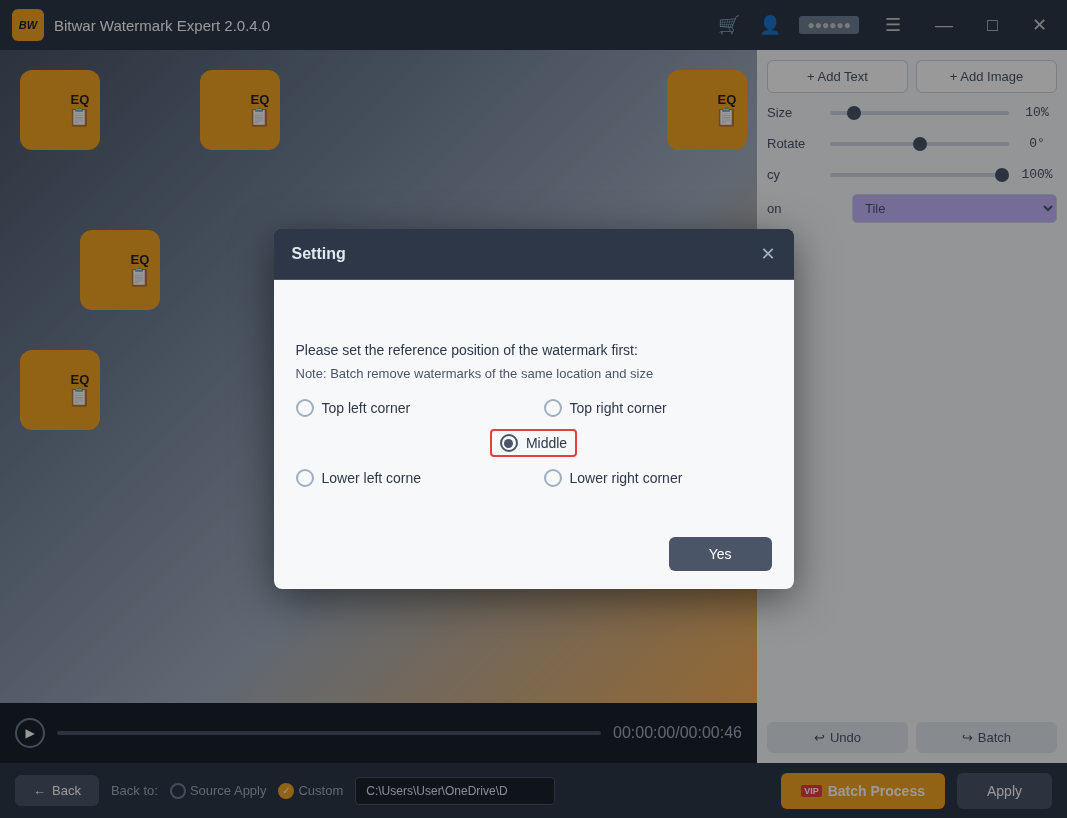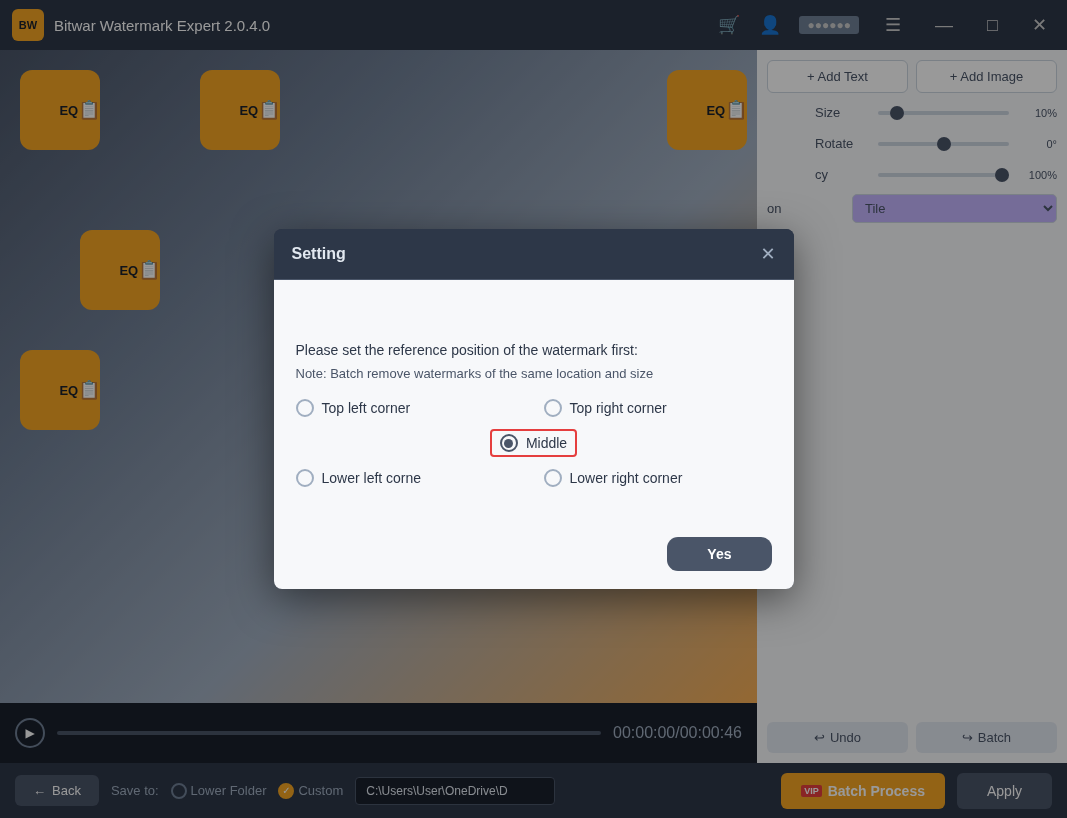--- a/index.html
+++ b/index.html
@@ -61,21 +61,21 @@
     .watermark-logo {
       width: 80px; height: 80px;
       background: #f5a623;
       border-radius: 12px;
       display: flex; align-items: center; justify-content: center;
       position: absolute;
     }
     .watermark-logo .logo-inner {
       color: #1a202c; font-size: 22px; font-weight: bold;
       display: flex; align-items: center; justify-content: center;
-      flex-direction: row;
+      flex-direction: column;
       margin-left: 40px;
     }
     .wm1 { top: 20px; left: 20px; }
     .wm2 { top: 20px; left: 200px; }
     .wm3 { top: 20px; right: 10px; }
     .wm4 { top: 180px; left: 80px; }
     .wm5 { top: 300px; left: 20px; }
 
     
     .video-controls {
@@ -138,32 +138,32 @@
       align-items: center;
       gap: 6px;
       justify-content: center;
     }
 
     .slider-row {
       display: flex;
       align-items: center;
       gap: 8px;
       padding: 4px 0;
-      margin-left: 48px;
     }
     .slider-label {
       width: 55px;
       font-size: 13px;
       color: #4a5568;
     }
     .slider-val {
       width: 40px;
-      text-align: right;
-      font-size: 11px;
-      color: #4a5568;
+      text-align: center;
+      font-size: 13px;
+      color: #4a5568;
+      font-family: Liberation Mono, monospace;
     }
 
     .position-row {
       display: flex;
       align-items: center;
       gap: 5px;
     }
     .pos-label {
       font-size: 13px;
       color: #4a5568;
@@ -368,24 +368,24 @@
     .modal-footer {
       background: #f7f8fa;
       padding: 10px 22px 18px;
       display: flex;
       justify-content: flex-end;
     }
     .yes-btn {
       padding: 9px 40px;
       background: #4a5568;
       border: none;
-      border-radius: 11px;
+      border-radius: 6px;
       color: white;
       font-size: 14px;
-      font-weight: 700;
+      font-weight: 400;
       cursor: pointer;
     }
 
     
     .logo-badge {
       font-size: 13px;
       font-weight: 900;
       color: #1a202c;
       line-height: 1;
     }
@@ -404,21 +404,21 @@
       background: #4a5568;
       border-radius: 50%;
       cursor: pointer;
     }
   </style>
 </head>
 <body>
 
 <div class="title-bar">
   <div class="app-logo">
-    <span style="font-size:11px;font-weight:900;color:#1a202c;">BW</span>
+    <span style="font-size:11px;font-weight:900;color:#1a202c;font-style:italic;">BW</span>
   </div>
   <span class="app-title">Bitwar Watermark Expert  2.0.4.0</span>
   <div class="title-icons">
     <span class="title-icon">🛒</span>
     <span class="title-icon">👤</span>
     <span style="color:#ccc;font-size:12px;background:#718096;padding:2px 8px;border-radius:3px;">●●●●●●</span>
     <span class="title-btn">☰</span>
     <span class="title-btn">—</span>
     <span class="title-btn">□</span>
     <span class="title-btn close">✕</span>
@@ -521,24 +521,24 @@
       </button>
     </div>
   </div>
 </div>
 
 <div class="bottom-bar">
   <button class="back-btn">
     <span>←</span>
     <span>Back</span>
   </button>
-  <span class="save-to-label">Save to:</span>
+  <span class="save-to-label">Back to:</span>
   <div class="radio-option">
     <div class="radio-circle"></div>
-    <span>Lower Folder</span>
+    <span>Source Apply</span>
   </div>
   <div class="radio-option">
     <div class="radio-checked">✓</div>
     <span>Custom</span>
   </div>
   <input class="path-input" type="text" value="C:\Users\User\OneDrive\D" style="">
   <div style="flex:1;"></div>
   <button class="batch-btn">
     <span style="background:#e53e3e;color:white;font-size:9px;padding:1px 3px;border-radius:2px;font-weight:bold;">VIP</span>
     <span>Batch Process</span>

